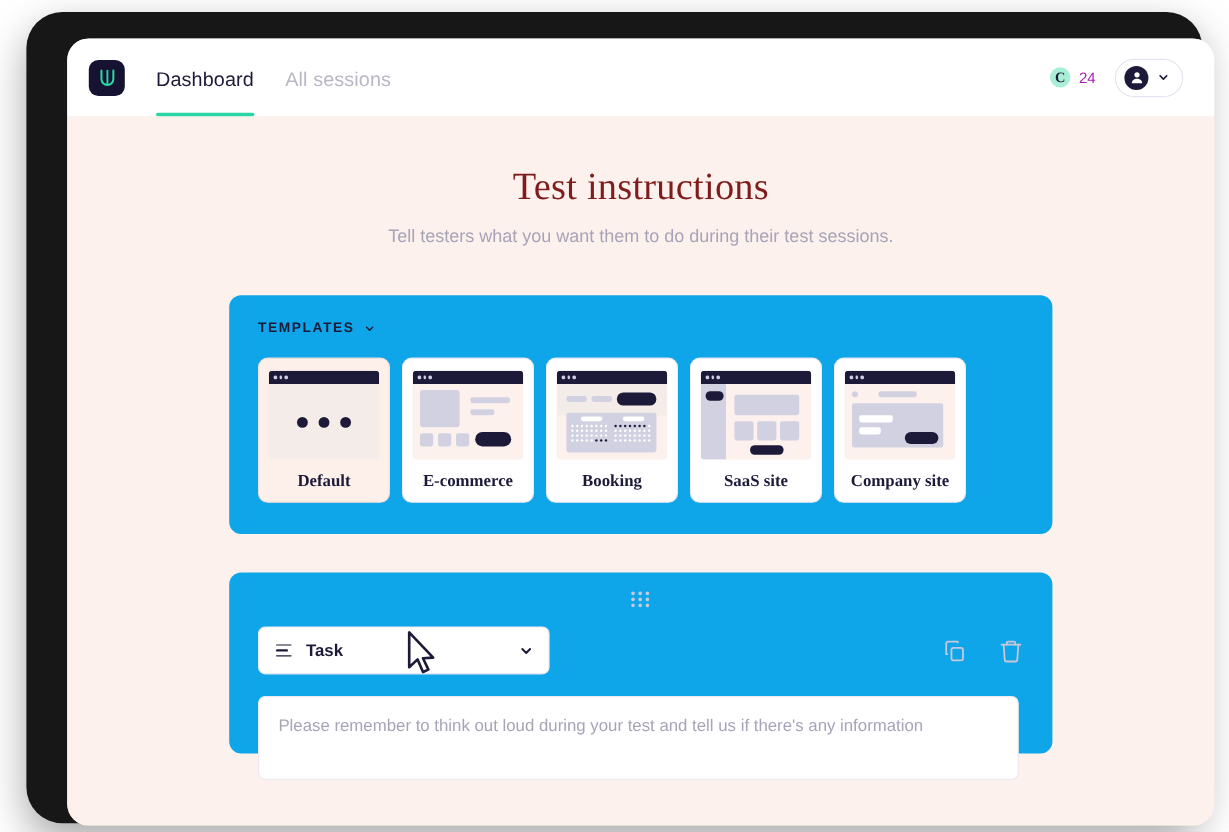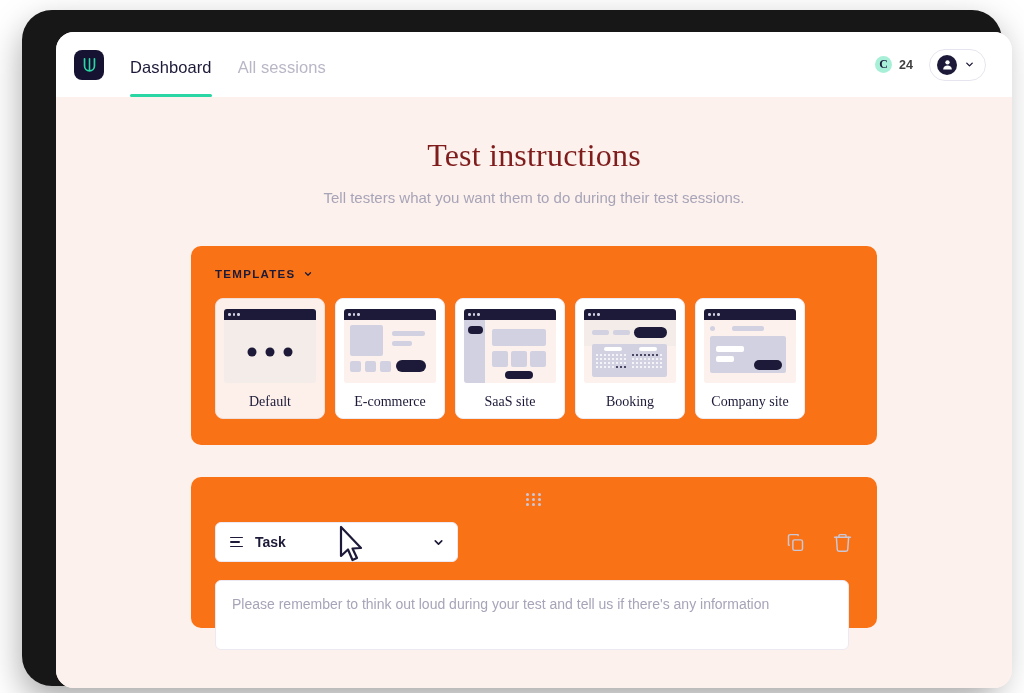--- a/index.html
+++ b/index.html
@@ -70,21 +70,21 @@
   }
   .topbar-right { margin-left: auto; display: flex; align-items: center; gap: 16px; }
   .credits { display: flex; align-items: center; gap: 7px; }
   .credit-coin {
     width: 17px; height: 17px; border-radius: 50%;
     background: #a8efd8;
     display: flex; align-items: center; justify-content: center;
     font-size: 12px; font-weight: bold; color: #1c1a38;
     font-family: "Liberation Serif", serif;
   }
-  .credit-count { font-size: 12.5px; color: #404040; font-weight: 700; }
+  .credit-count { font-size: 12.5px; color: #a21caf; font-weight: 400; }
   .avatar-btn {
     display: flex; align-items: center; gap: 7px;
     border: 1px solid #e6e4ee;
     border-radius: 22px;
     padding: 5px 10px 5px 7px;
     cursor: pointer;
     background: #fff;
   }
   .avatar-circle {
     width: 20px; height: 20px; border-radius: 50%;
@@ -110,36 +110,36 @@
   }
   .page-sub {
     text-align: center;
     font-size: 15px;
     color: #a7a4b8;
     margin-top: 15px;
   }
 
   
   .panel {
-    background: #f97316;
+    background: #0ea5e9;
     border-radius: 10px;
     margin: 16px auto;
     width: 686px;
   }
   #templates-panel { margin-top: 40px; padding: 22px 24px 26px 24px; }
   .panel-label {
     font-size: 11.5px;
     letter-spacing: 1.3px;
     font-weight: 700;
     color: #1c1a38;
     display: flex; align-items: center; gap: 7px;
     cursor: pointer;
     width: fit-content;
   }
-  .tpl-row { display: flex; gap: 10px; margin-top: 18px; }
+  .tpl-row { display: flex; gap: 10px; margin-top: 18px; font-weight: bold; }
   .tpl-card {
     width: 110px;
     border: 1px solid #eceaf3;
     border-radius: 8px;
     padding: 10px 9px 8px 9px;
     cursor: pointer;
     background: #fff;
     display: flex; flex-direction: column; align-items: center;
   }
   .tpl-card.selected {
@@ -319,118 +319,118 @@
           </div>
 
           <div class="tpl-card">
             <div class="tpl-thumb">
               <div class="tpl-bar">
                   <i></i>
                   <i></i>
                   <i></i>
                 </div>
               <div class="tpl-body" style="background:#fdf1ed;">
+                <div style="position:absolute;left:0;top:0;width:92px;height:26px;background:#f4ece8;"></div>
+                <div class="blk" style="left:8px;top:10px;width:17px;height:5px;"></div>
+                <div class="blk" style="left:29px;top:10px;width:17px;height:5px;"></div>
+                <div class="pill" style="left:50px;top:7px;width:33px;height:11px;"></div>
+                <div class="blk" style="left:8px;top:24px;width:75px;height:33px;"></div>
+                <div class="lite" style="left:20px;top:27px;width:18px;height:4px;background:#ffffff;"></div>
+                <div class="lite" style="left:55px;top:27px;width:18px;height:4px;background:#ffffff;"></div>
+                <div class="dotgrid" style="left:12px;top:34px;grid-template-columns:repeat(8, 2px);">
+                  <span></span>
+                    <span></span>
+                    <span></span>
+                    <span></span>
+                    <span></span>
+                    <span></span>
+                    <span></span>
+                    <span></span>
+                  <span></span>
+                    <span></span>
+                    <span></span>
+                    <span></span>
+                    <span></span>
+                    <span></span>
+                    <span></span>
+                    <span></span>
+                  <span></span>
+                    <span></span>
+                    <span></span>
+                    <span></span>
+                    <span></span>
+                    <span></span>
+                    <span></span>
+                    <span></span>
+                  <span></span>
+                    <span></span>
+                    <span></span>
+                    <span></span>
+                    <span></span>
+                    <span class="dark"></span>
+                    <span class="dark"></span>
+                    <span class="dark"></span>
+                </div>
+                <div class="dotgrid" style="left:48px;top:34px;grid-template-columns:repeat(8, 2px);">
+                  <span class="dark"></span>
+                    <span class="dark"></span>
+                    <span class="dark"></span>
+                    <span class="dark"></span>
+                    <span class="dark"></span>
+                    <span class="dark"></span>
+                    <span class="dark"></span>
+                    <span></span>
+                  <span></span>
+                    <span></span>
+                    <span></span>
+                    <span></span>
+                    <span></span>
+                    <span></span>
+                    <span></span>
+                    <span></span>
+                  <span></span>
+                    <span></span>
+                    <span></span>
+                    <span></span>
+                    <span></span>
+                    <span></span>
+                    <span></span>
+                    <span></span>
+                  <span></span>
+                    <span></span>
+                    <span></span>
+                    <span></span>
+                    <span></span>
+                    <span></span>
+                    <span></span>
+                    <span></span>
+                </div>
+              </div>
+            </div>
+            <div class="tpl-name">Booking</div>
+          </div>
+
+          <div class="tpl-card">
+            <div class="tpl-thumb">
+              <div class="tpl-bar">
+                  <i></i>
+                  <i></i>
+                  <i></i>
+                </div>
+              <div class="tpl-body" style="background:#fdf1ed;">
                 <div class="blk" style="left:0;top:0;width:21px;height:63px;border-radius:0;"></div>
                 <div class="pill" style="left:4px;top:6px;width:15px;height:8px;"></div>
                 <div class="blk" style="left:28px;top:9px;width:54px;height:17px;"></div>
                 <div class="blk" style="left:28px;top:31px;width:16px;height:16px;"></div>
                 <div class="blk" style="left:47px;top:31px;width:16px;height:16px;"></div>
                 <div class="blk" style="left:66px;top:31px;width:16px;height:16px;"></div>
                 <div class="pill" style="left:41px;top:51px;width:28px;height:8px;"></div>
               </div>
             </div>
             <div class="tpl-name">SaaS site</div>
-          </div>
-
-          <div class="tpl-card">
-            <div class="tpl-thumb">
-              <div class="tpl-bar">
-                  <i></i>
-                  <i></i>
-                  <i></i>
-                </div>
-              <div class="tpl-body" style="background:#fdf1ed;">
-                <div style="position:absolute;left:0;top:0;width:92px;height:26px;background:#f4ece8;"></div>
-                <div class="blk" style="left:8px;top:10px;width:17px;height:5px;"></div>
-                <div class="blk" style="left:29px;top:10px;width:17px;height:5px;"></div>
-                <div class="pill" style="left:50px;top:7px;width:33px;height:11px;"></div>
-                <div class="blk" style="left:8px;top:24px;width:75px;height:33px;"></div>
-                <div class="lite" style="left:20px;top:27px;width:18px;height:4px;background:#ffffff;"></div>
-                <div class="lite" style="left:55px;top:27px;width:18px;height:4px;background:#ffffff;"></div>
-                <div class="dotgrid" style="left:12px;top:34px;grid-template-columns:repeat(8, 2px);">
-                  <span></span>
-                    <span></span>
-                    <span></span>
-                    <span></span>
-                    <span></span>
-                    <span></span>
-                    <span></span>
-                    <span></span>
-                  <span></span>
-                    <span></span>
-                    <span></span>
-                    <span></span>
-                    <span></span>
-                    <span></span>
-                    <span></span>
-                    <span></span>
-                  <span></span>
-                    <span></span>
-                    <span></span>
-                    <span></span>
-                    <span></span>
-                    <span></span>
-                    <span></span>
-                    <span></span>
-                  <span></span>
-                    <span></span>
-                    <span></span>
-                    <span></span>
-                    <span></span>
-                    <span class="dark"></span>
-                    <span class="dark"></span>
-                    <span class="dark"></span>
-                </div>
-                <div class="dotgrid" style="left:48px;top:34px;grid-template-columns:repeat(8, 2px);">
-                  <span class="dark"></span>
-                    <span class="dark"></span>
-                    <span class="dark"></span>
-                    <span class="dark"></span>
-                    <span class="dark"></span>
-                    <span class="dark"></span>
-                    <span class="dark"></span>
-                    <span></span>
-                  <span></span>
-                    <span></span>
-                    <span></span>
-                    <span></span>
-                    <span></span>
-                    <span></span>
-                    <span></span>
-                    <span></span>
-                  <span></span>
-                    <span></span>
-                    <span></span>
-                    <span></span>
-                    <span></span>
-                    <span></span>
-                    <span></span>
-                    <span></span>
-                  <span></span>
-                    <span></span>
-                    <span></span>
-                    <span></span>
-                    <span></span>
-                    <span></span>
-                    <span></span>
-                    <span></span>
-                </div>
-              </div>
-            </div>
-            <div class="tpl-name">Booking</div>
           </div>
 
           <div class="tpl-card">
             <div class="tpl-thumb">
               <div class="tpl-bar">
                   <i></i>
                   <i></i>
                   <i></i>
                 </div>
               <div class="tpl-body" style="background:#fdf1ed;">

